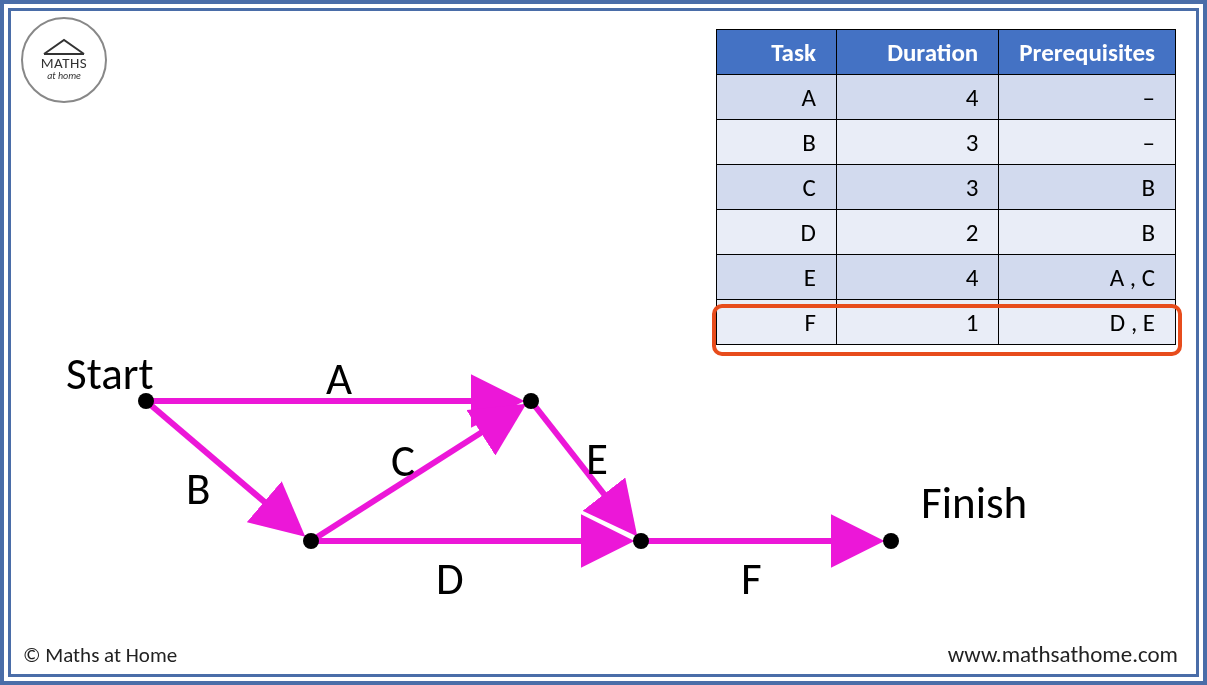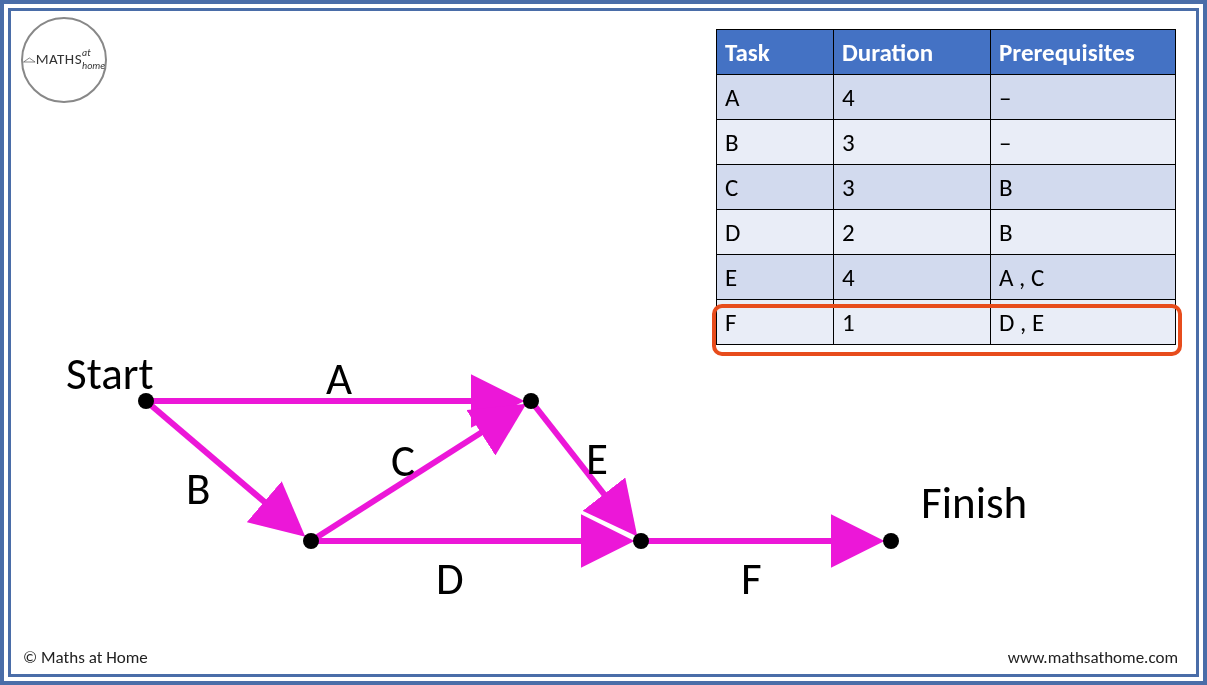--- a/index.html
+++ b/index.html
@@ -1,39 +1,39 @@
 <!DOCTYPE html>
 <html><head>
 <meta charset="utf-8">
 <style>
   html,body{margin:0;padding:0;font-family:"Calibri","Segoe UI",Arial,sans-serif;background:#fff}
   .outer{box-sizing:border-box;width:1207px;height:685px;border:4px solid #4a6da8;padding:4px;background:#fff;position:relative}
   .mid{box-sizing:border-box;width:100%;height:100%;border:2px solid #4a6da8;background:#fff;position:relative}
   .inner{box-sizing:border-box;width:100%;height:100%;border:1px solid #4a6da8;background:#fff;position:relative;overflow:hidden}
 
   
-  .logo{position:absolute;top:6px;left:10px;width:82px;height:82px;border:2px solid #888;border-radius:50%;background:#fff;display:flex;flex-direction:row;align-items:center;justify-content:center;font-weight:500;color:#333}
+  .logo{position:absolute;top:6px;left:10px;width:82px;height:82px;border:2px solid #888;border-radius:50%;background:#fff;display:flex;flex-direction:column;align-items:center;justify-content:center;font-weight:500;color:#333}
   .logo svg{display:block}
   .logo .t1{font-size:15px;letter-spacing:0.5px;margin-top:-2px}
   .logo .t2{font-size:10px;font-style:italic;margin-top:-3px}
 
   
   .tblwrap{position:absolute;top:18px;right:20px;width:460px}
   table{border-collapse:collapse;width:100%;font-size:25px}
-  th,td{border:1px solid #000;text-align:left;padding:4px 8px;height:36px}
+  th,td{border:1px solid #000;text-align:right;padding:4px 20px;height:36px}
   th{background:#4472c4;color:#fff;font-weight:600}
   tr.odd td{background:#d2daee}
   tr.even td{background:#e9edf7}
   .hl{position:absolute;border:4px solid #e74c1c;border-radius:10px;pointer-events:none}
 
   
   .diagram{position:absolute;left:0;top:0;width:100%;height:100%}
   .lbl{position:absolute;font-size:45px;color:#000}
-  .footL{position:absolute;left:12px;bottom:6px;font-size:17px;color:#222}
-  .footR{position:absolute;right:18px;bottom:6px;font-size:17px;color:#222}
+  .footL{position:absolute;left:12px;bottom:6px;font-size:21px;color:#222}
+  .footR{position:absolute;right:18px;bottom:6px;font-size:23px;color:#222}
 </style>
 </head>
 <body>
 
 <div class="outer">
     <div class="mid">
       <div class="inner">
 
   <div class="logo">
     <svg width="44" height="18" viewBox="0 0 44 18">

